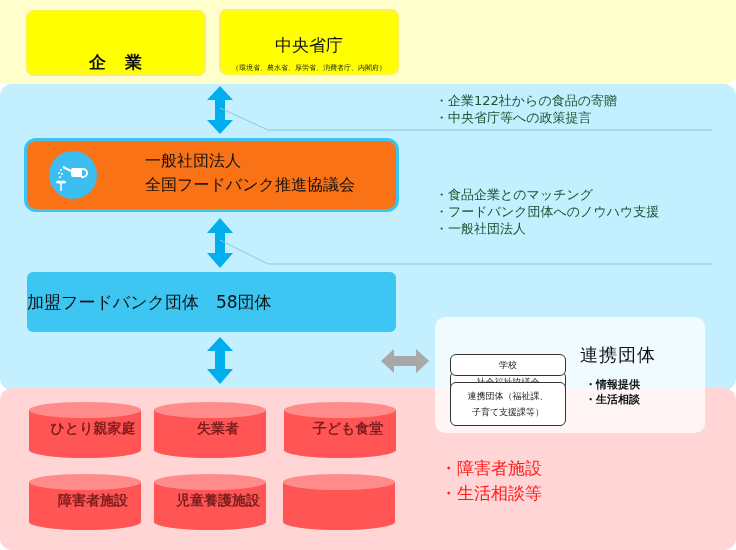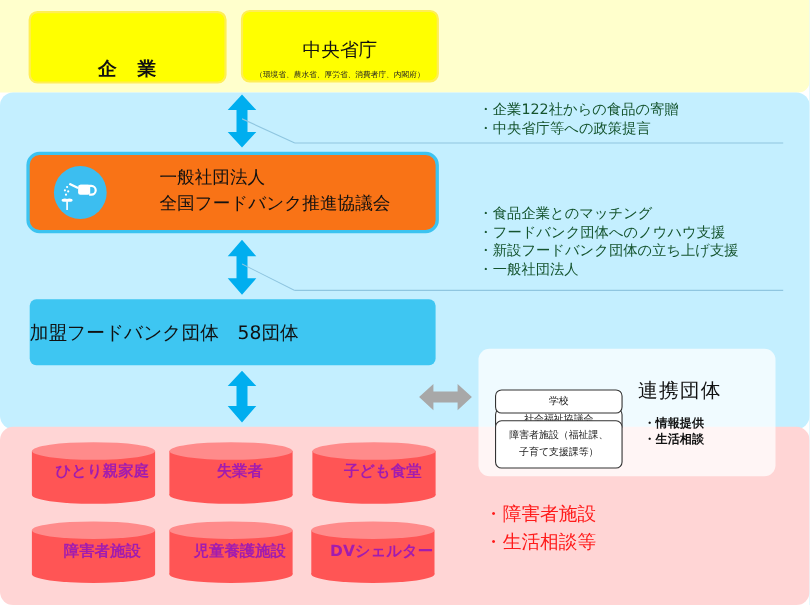--- a/index.html
+++ b/index.html
@@ -24,21 +24,21 @@
   .info { font-size:13px; color:#14532d; line-height:17px; white-space:nowrap; }
   .partner { left:435px; top:317px; width:270px; height:116px; background:rgba(255,255,255,0.75); border-radius:10px; }
   .pbox { position:absolute; background:#fff; border:1.5px solid #333; border-radius:6px; box-sizing:border-box;
           font-size:9px; color:#222; display:flex; align-items:center; justify-content:center; text-align:center; line-height:16px; }
   .partner .ptitle { position:absolute; left:145px; top:26px; font-size:18px; color:#111; letter-spacing:1px; white-space:nowrap;}
   .partner .pitem { position:absolute; left:150px; font-size:11px; font-weight:bold; color:#111; white-space:nowrap; }
   .cyl { position:absolute; width:112px; height:56px; }
   .cyl .body { position:absolute; left:0; top:8px; width:112px; height:40px; background:#ff5555; }
   .cyl .top { position:absolute; left:0; top:0; width:112px; height:16px; border-radius:50%; background:#ff8b8b; }
   .cyl .bot { position:absolute; left:0; top:40px; width:112px; height:16px; border-radius:50%; background:#ff5555; }
-  .cyl .lbl { position:absolute; left:0; top:18px; width:128px; text-align:center; font-size:14px; font-weight:bold; color:#a21caf; white-space:nowrap; }
+  .cyl .lbl { position:absolute; left:0; top:18px; width:128px; text-align:center; font-size:14px; font-weight:bold; color:#7f1d1d; white-space:nowrap; }
   .svc { font-size:17px; color:#ff1a1a; line-height:25px; white-space:nowrap; }
 </style>
 </head>
 <body>
 
 <div class="abs band-yellow"></div>
 <div class="abs band-blue"></div>
 <div class="abs band-pink"></div>
 
 <div class="abs ybox" style="left:26px;top:10px;width:180px;height:66px;">
@@ -66,21 +66,20 @@
   <line x1="48" y1="164" x2="492" y2="164" stroke="#8fc6e0" stroke-width="1"></line>
 </svg>
 
 <div class="abs" style="left:435px;top:92px;">
   <div class="info">・企業122社からの食品の寄贈</div>
   <div class="info">・中央省庁等への政策提言</div>
 </div>
 <div class="abs" style="left:435px;top:186px;">
   <div class="info">・食品企業とのマッチング</div>
   <div class="info">・フードバンク団体へのノウハウ支援</div>
-  <div class="info">・新設フードバンク団体の立ち上げ支援</div>
   <div class="info">・一般社団法人</div>
 </div>
 
 <div class="abs assoc">
   <div class="logo">
     <svg width="48" height="48" viewBox="0 0 48 48">
       <path d="M24 18 h10 a4 4 0 0 1 0 8 h-2" stroke="#fff" stroke-width="2" fill="none"></path>
       <rect x="22" y="17" width="11" height="9" rx="2" fill="#fff"></rect>
       <line x1="22" y1="20" x2="14" y2="16" stroke="#fff" stroke-width="2"></line>
       <circle cx="12" cy="19" r="1" fill="#fff"></circle>
@@ -105,21 +104,21 @@
 </svg>
 
 <div class="abs partner">
   <div class="pbox" style="left:15px;top:14px;width:116px;height:22px;margin-top:40px;">
     <span>社会福祉協議会</span>
   </div>
   <div class="pbox" style="left:15px;top:37px;width:116px;height:22px;">
     <span>学校</span>
   </div>
   <div class="pbox" style="left:15px;top:65px;width:116px;height:44px;flex-direction:column;">
-    <span>障害者施設（福祉課、</span>
+    <span>連携団体（福祉課、</span>
     <span>子育て支援課等）</span>
   </div>
   <div class="ptitle">連携団体</div>
   <div class="pitem" style="top:60px;">・情報提供</div>
   <div class="pitem" style="top:75px;">・生活相談</div>
 </div>
 
 <div class="cyl" style="left:29px;top:402px;">
   <div class="bot"></div>
     <div class="body"></div>
@@ -147,19 +146,18 @@
 <div class="cyl" style="left:154px;top:474px;">
   <div class="bot"></div>
     <div class="body"></div>
     <div class="top"></div>
   <div class="lbl">児童養護施設</div>
 </div>
 <div class="cyl" style="left:283px;top:474px;">
   <div class="bot"></div>
     <div class="body"></div>
     <div class="top"></div>
-  <div class="lbl">DVシェルター</div>
 </div>
 
 <div class="abs" style="left:440px;top:456px;">
   <div class="svc">・障害者施設</div>
   <div class="svc">・生活相談等</div>
 </div>
 
 </body></html>

